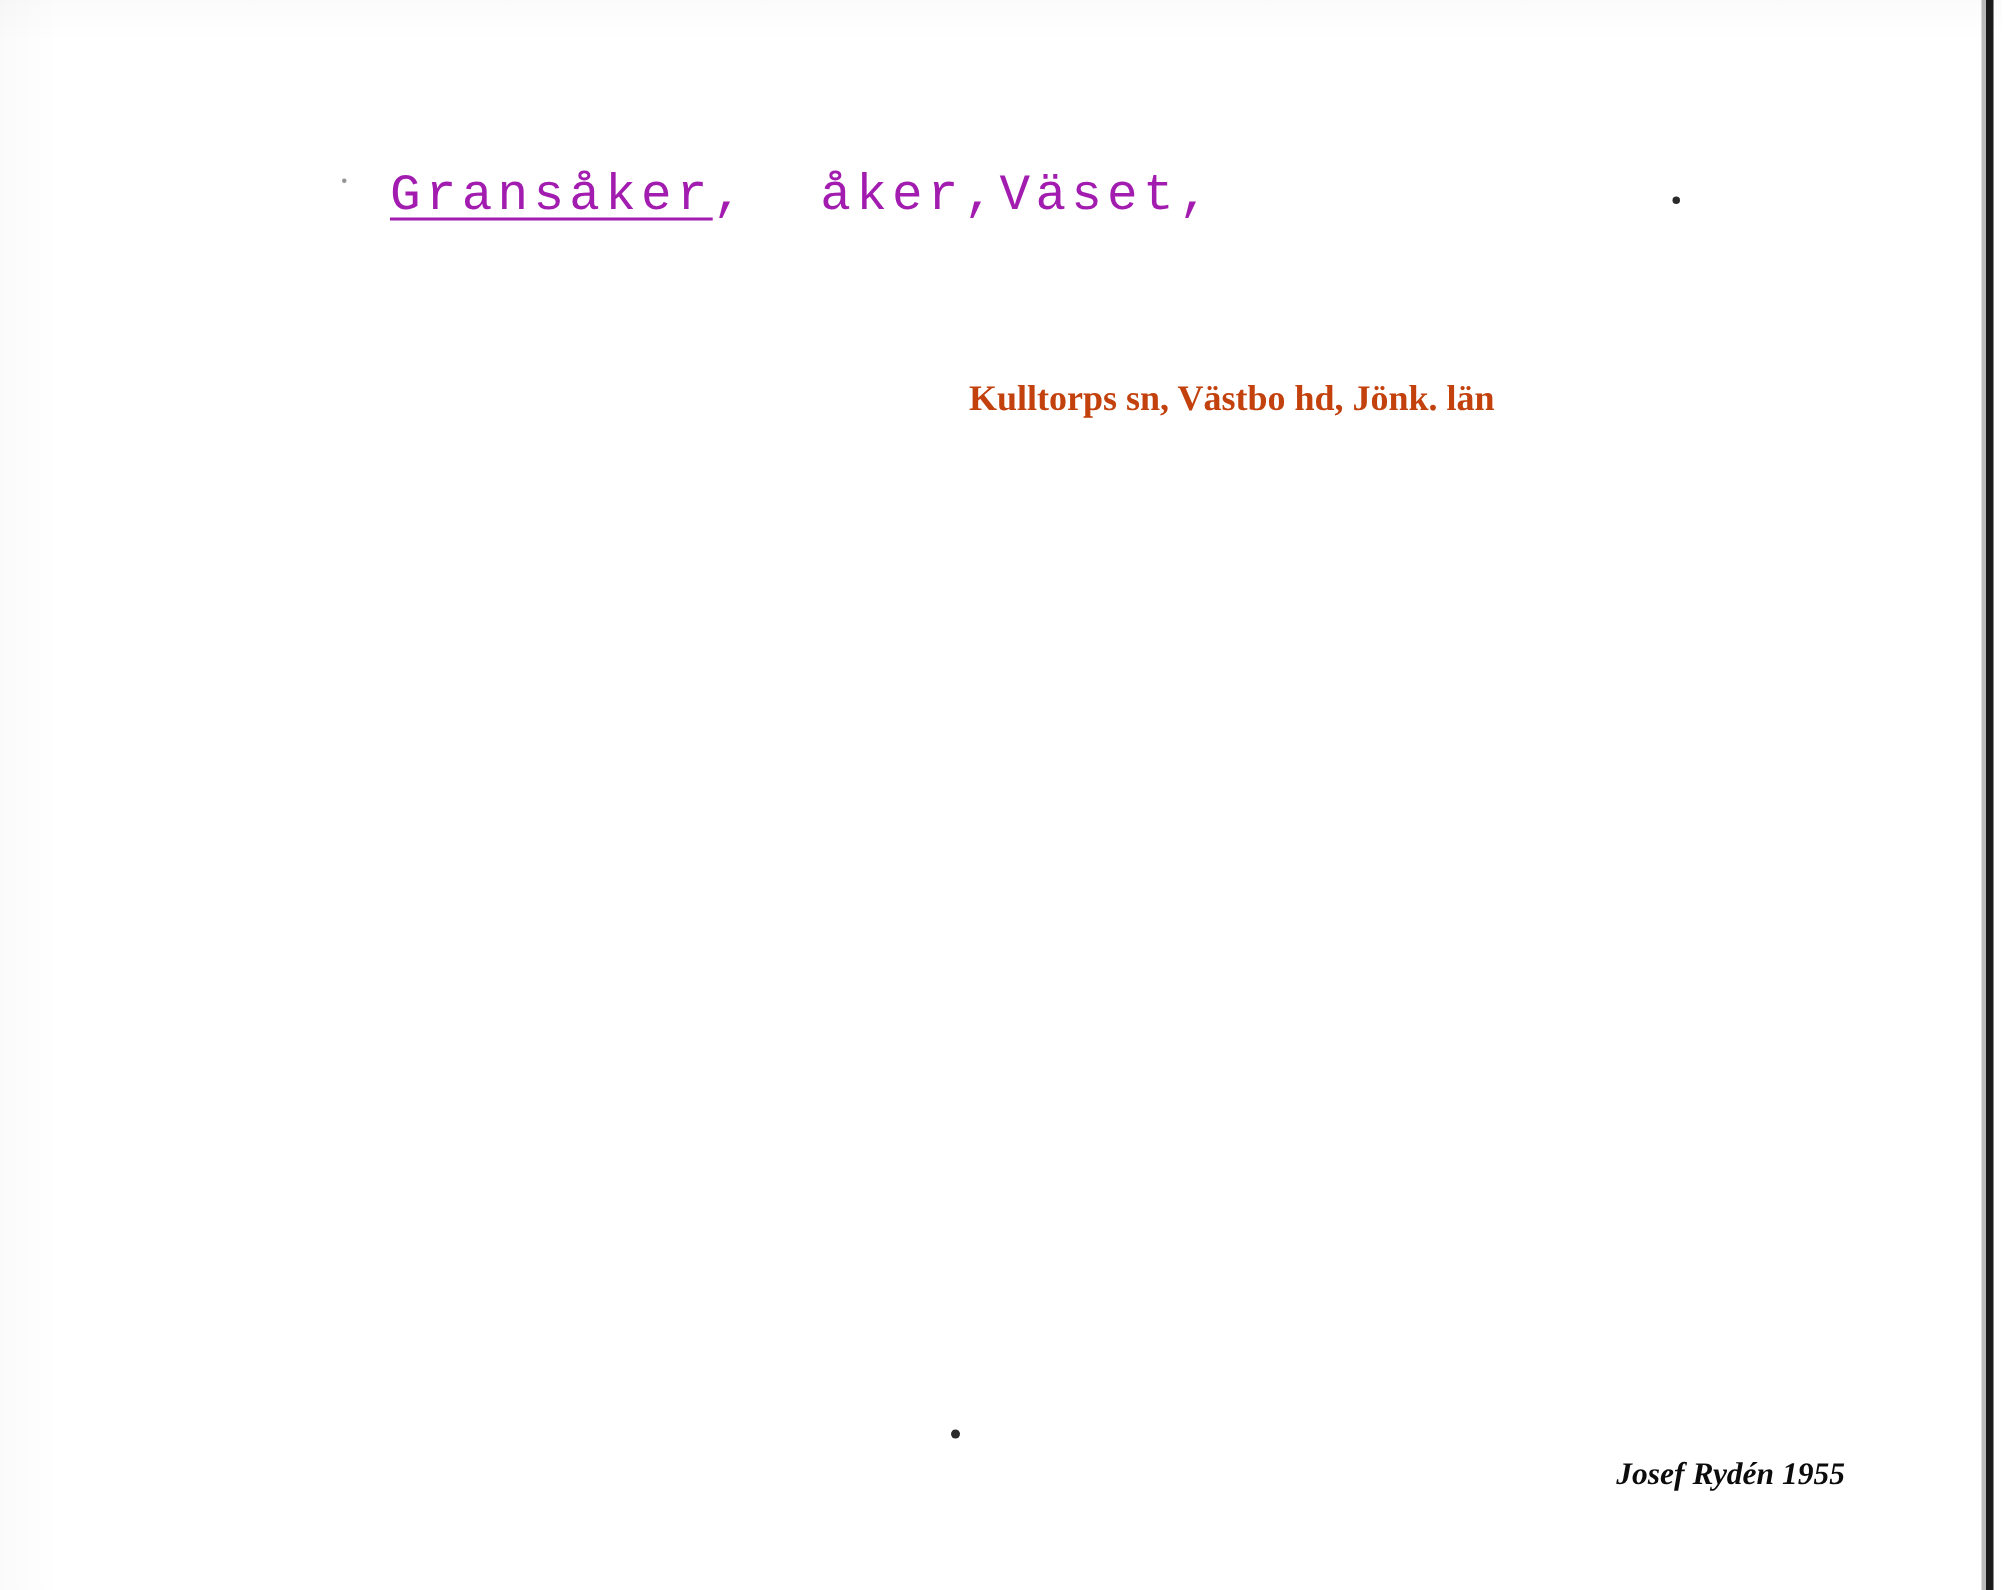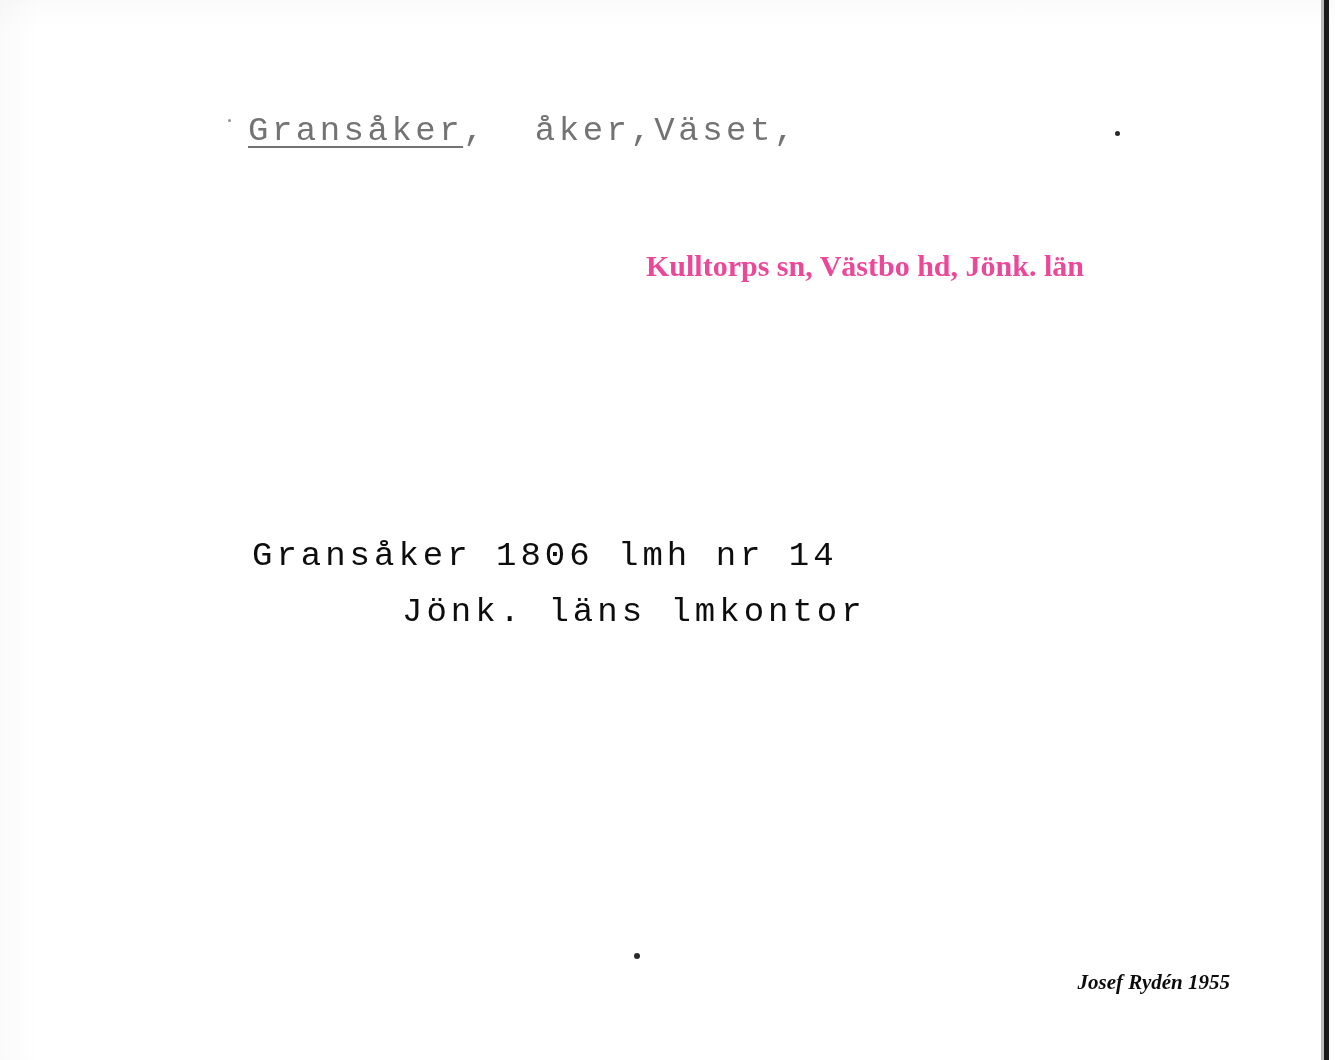--- a/index.html
+++ b/index.html
@@ -39,44 +39,44 @@
     position: absolute;
     top: 0;
     right: 11px;
     width: 3px;
     height: 1060px;
     background: rgba(60,60,60,0.35);
   }
 
   .headline {
     position: absolute;
-    left: 248px;
+    left: 260px;
     top: 110px;
     font-family: "Liberation Mono", monospace;
     font-size: 34px;
     line-height: 42px;
-    color: #737373;
+    color: #a21caf;
     letter-spacing: 3.5px;
     white-space: pre;
   }
   .headline .kw {
     text-decoration: underline;
     text-underline-offset: 6px;
     text-decoration-thickness: 2px;
   }
 
   .subline {
     position: absolute;
     left: 646px;
     top: 248px;
     font-family: "Liberation Serif", serif;
     font-weight: 700;
-    font-size: 30px;
+    font-size: 24px;
     line-height: 36px;
-    color: #ec4899;
+    color: #c2410c;
     white-space: pre;
   }
 
   .body-block {
     position: absolute;
     left: 252px;
     top: 528px;
     font-family: "Liberation Mono", monospace;
     font-size: 34px;
     line-height: 56px;
@@ -114,21 +114,20 @@
 <body>
 
 <div class="card">
 
   <div class="scan-wash"></div>
 
   <div class="headline"><span class="kw">Gransåker</span><span>,  åker,Väset,</span></div>
 
   <div class="subline">Kulltorps sn, Västbo hd, Jönk. län</div>
 
-  <div class="body-block"><span class="line1">Gransåker 1806 lmh nr 14</span><span class="line2">Jönk. läns lmkontor</span></div>
 
   <div class="signature">Josef Rydén 1955</div>
 
   <div class="speck s1"></div>
   <div class="speck s2"></div>
   <div class="speck s3"></div>
 
   <div class="right-edge-soft"></div>
   <div class="right-edge"></div>
 </div>

